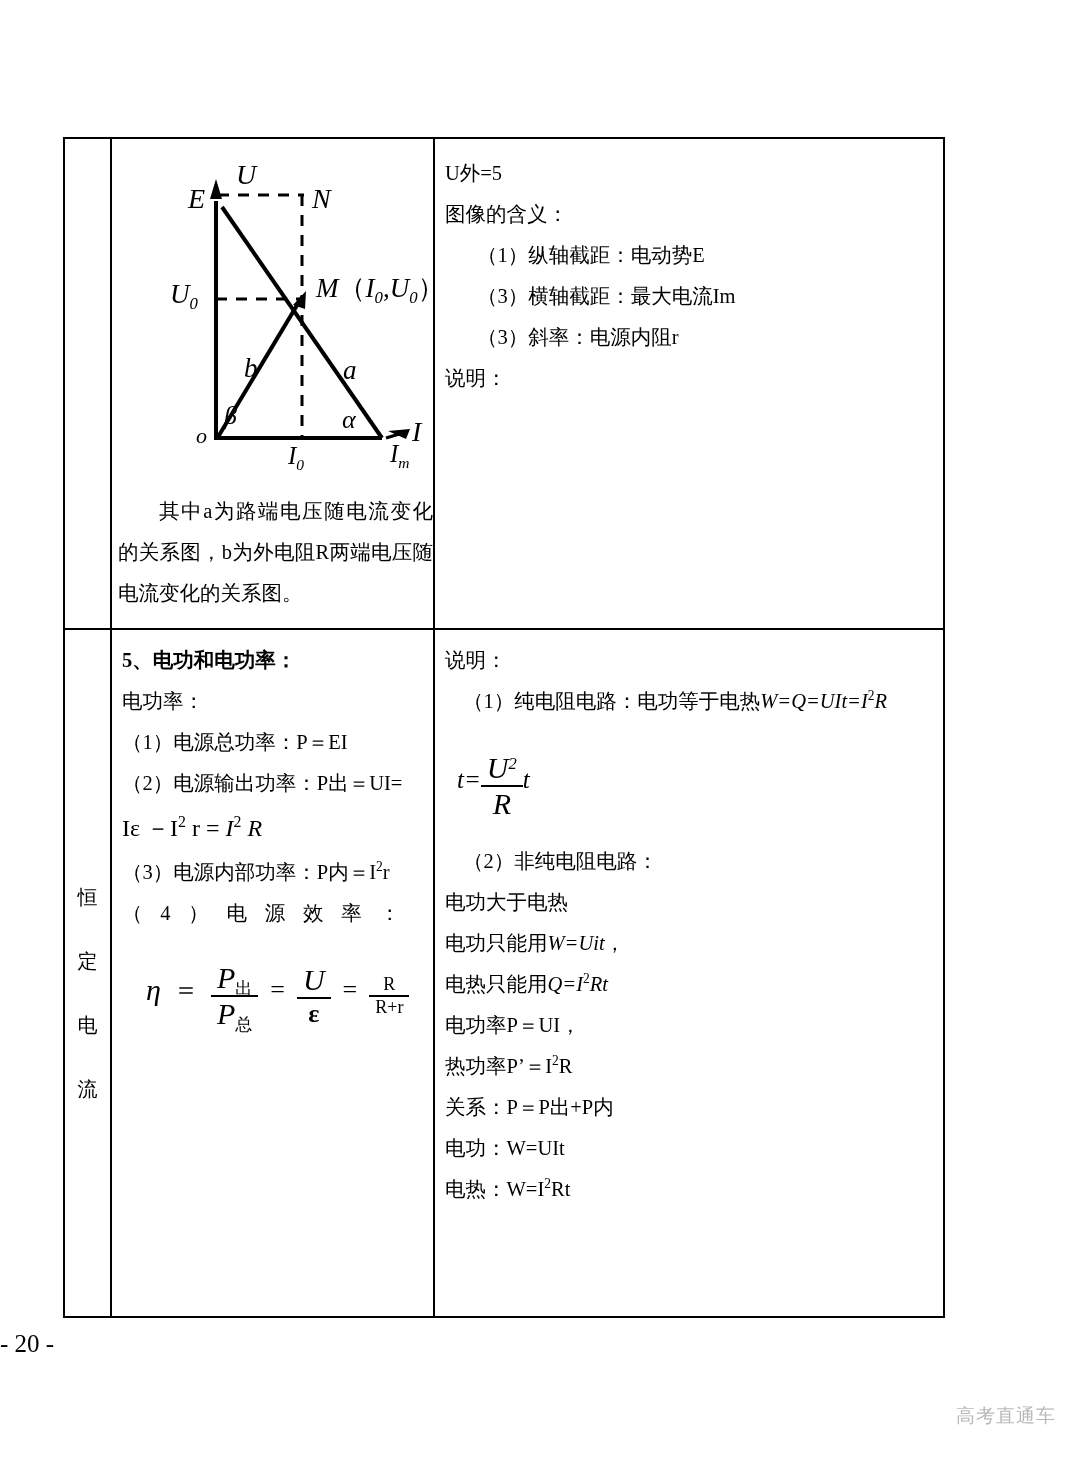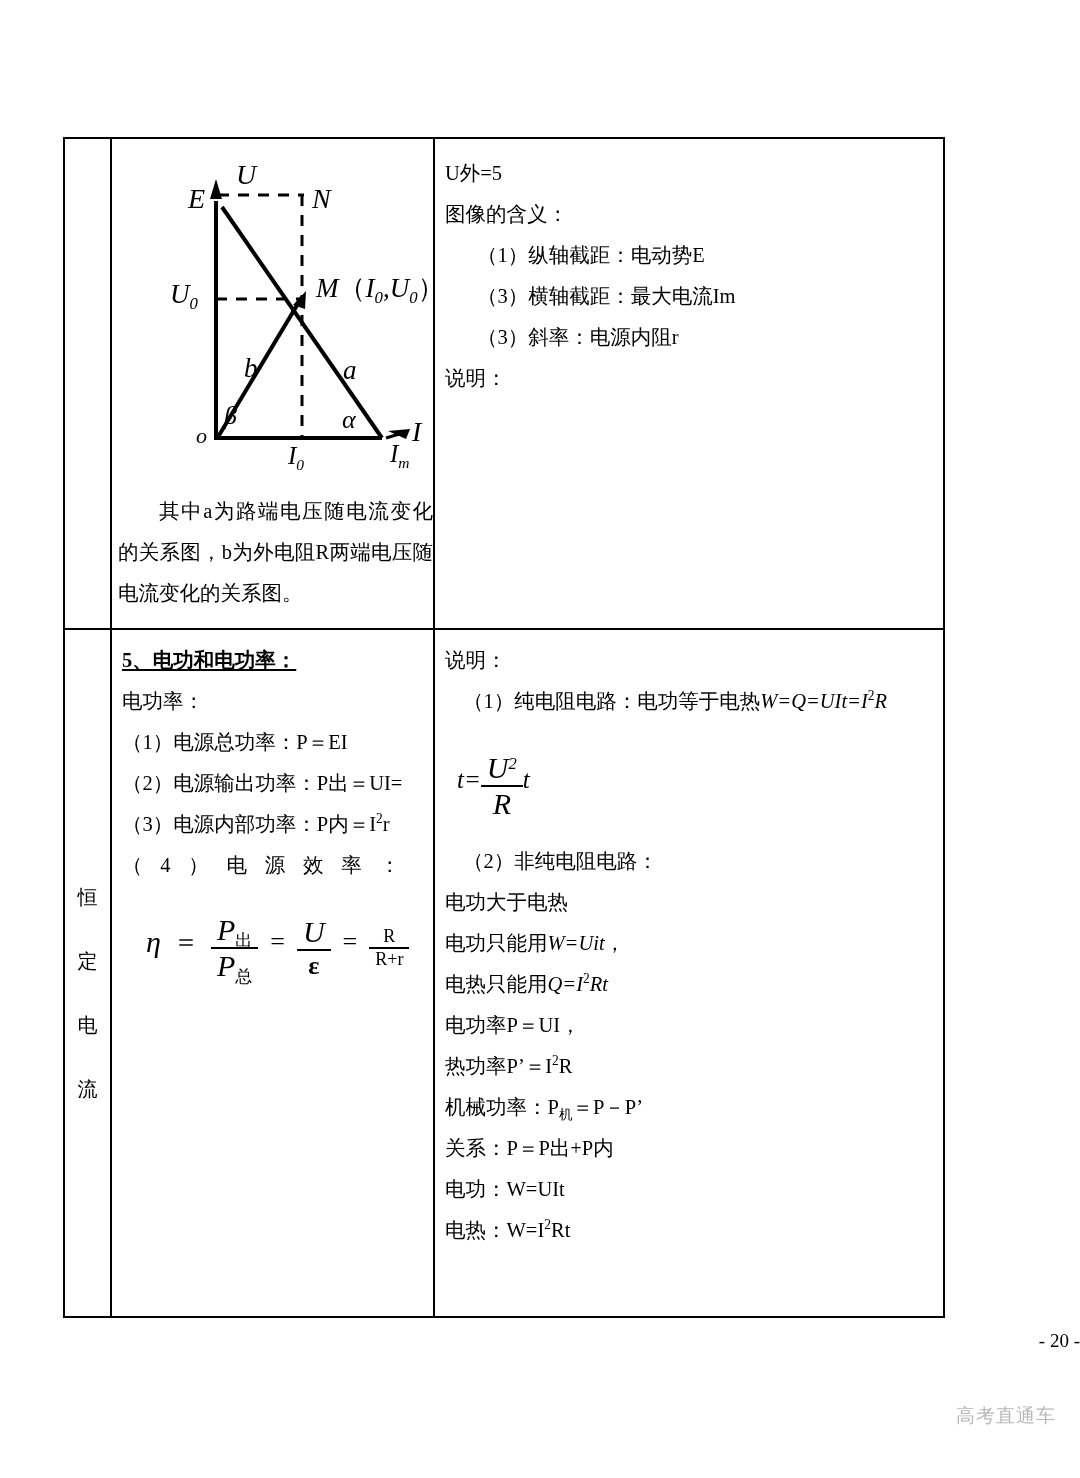--- a/index.html
+++ b/index.html
@@ -72,21 +72,21 @@
   .txtblock p { margin:0; }
   .ind1 { padding-left:32px; }
   sup { font-size:0.66em; vertical-align:super; line-height:0; }
   sub { font-size:0.66em; vertical-align:sub; line-height:0; }
   .it { font-style:italic; }
 
   #cell-tr { left:368px; top:0; width:512px; height:489px; padding:14px 10px 0 12px; }
   #cell-bl { left:45px; top:489px; width:323px; height:690px; padding:12px 6px 0 12px; }
   #cell-br { left:368px; top:489px; width:512px; height:690px; padding:12px 8px 0 12px; }
 
-  .bold { font-weight:bold;text-decoration:underline; }
+  .bold { font-weight:bold; }
 
   
   .spaced {
     display:flex; justify-content:space-between;
     width:278px;
   }
 
   
   .frac {
     display:inline-flex; flex-direction:column;
@@ -114,21 +114,21 @@
     margin-top:18px; margin-bottom:22px;
     display:flex; align-items:center;
     font-size:25px; font-style:italic;
     padding-left:12px;
   }
   #u2r-formula .big { font-size:30px; }
 
   
   #page-number {
     position:absolute; left:0; right:0; top:1330px;
-    text-align:right; font-size:19px;
+    text-align:left; font-size:25px;
   }
   #watermark {
     position:absolute; right:24px; top:1403px;
     font-size:19px; color:#b8b8b8;
     font-family:"DejaVu Serif",serif;
     letter-spacing:1px;
   }
 </style>
 </head>
 <body>
@@ -199,20 +199,28 @@
     <p class="ind1">（3）斜率：电源内阻r</p>
     <p>说明：</p>
   </div>
 
   <div class="cell txtblock" id="cell-bl">
     <p class="bold">5、电功和电功率：</p>
     <p>电功率：</p>
     <p>（1）电源总功率：P＝EI</p>
     <p>（2）电源输出功率：P出＝UI=</p>
 
+    <p style="font-size:24px; line-height:48px;">
+      <span class="rm">Iε</span>
+      <span>－I</span><sup>2</sup>
+      <span>r</span>
+      <span>=</span>
+      <span class="it">I</span><sup>2</sup>
+      <span class="it">R</span>
+    </p>
 
     <p><span>（3）电源内部功率：P内＝I</span><sup>2</sup><span>r</span></p>
 
     <p class="spaced">
       <span>（</span>
       <span>4</span>
       <span>）</span>
       <span>电</span>
       <span>源</span>
       <span>效</span>
@@ -263,21 +271,20 @@
     <p>电功大于电热</p>
 
     <p><span>电功只能用</span><i>W=Uit</i><span>，</span></p>
 
     <p><span>电热只能用</span><i>Q=I</i><sup>2</sup><i>Rt</i></p>
 
     <p>电功率P＝UI，</p>
 
     <p><span>热功率P’＝I</span><sup>2</sup><span>R</span></p>
 
-    <p><span>机械功率：P</span><sub>机</sub><span>＝P－P’</span></p>
 
     <p>关系：P＝P出+P内</p>
     <p>电功：W=UIt</p>
 
     <p><span>电热：W=I</span><sup>2</sup><span>Rt</span></p>
   </div>
 
 </div>
 
 <div id="page-number">- 20 -</div>

